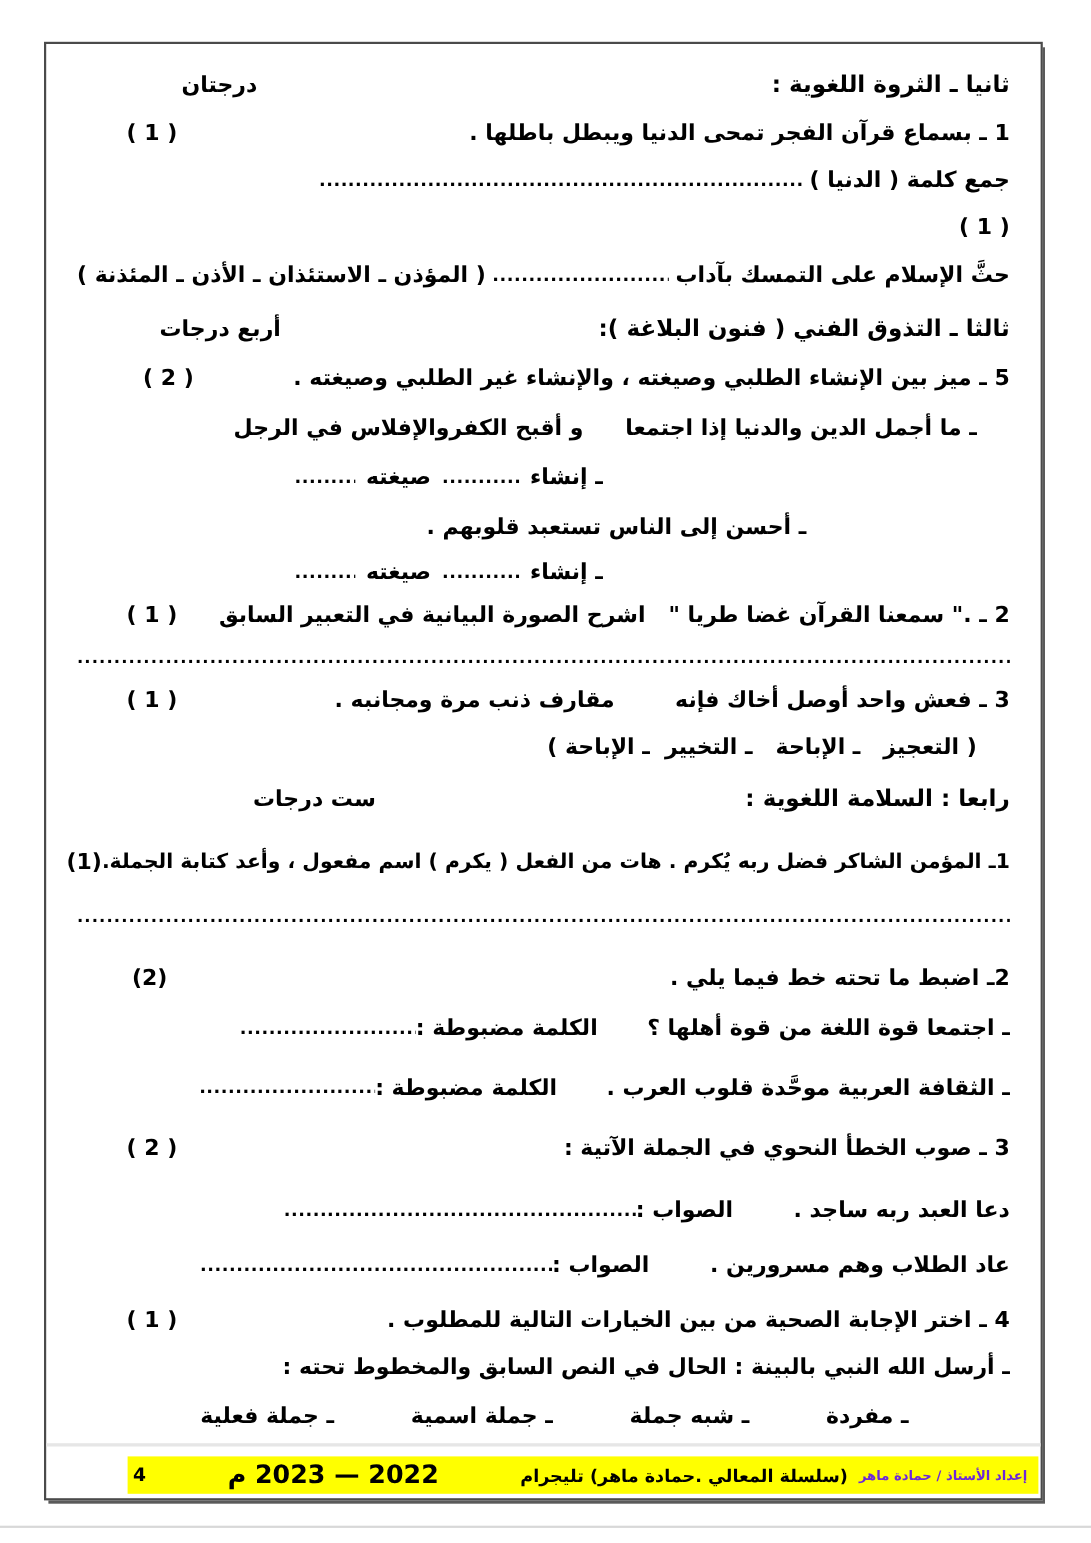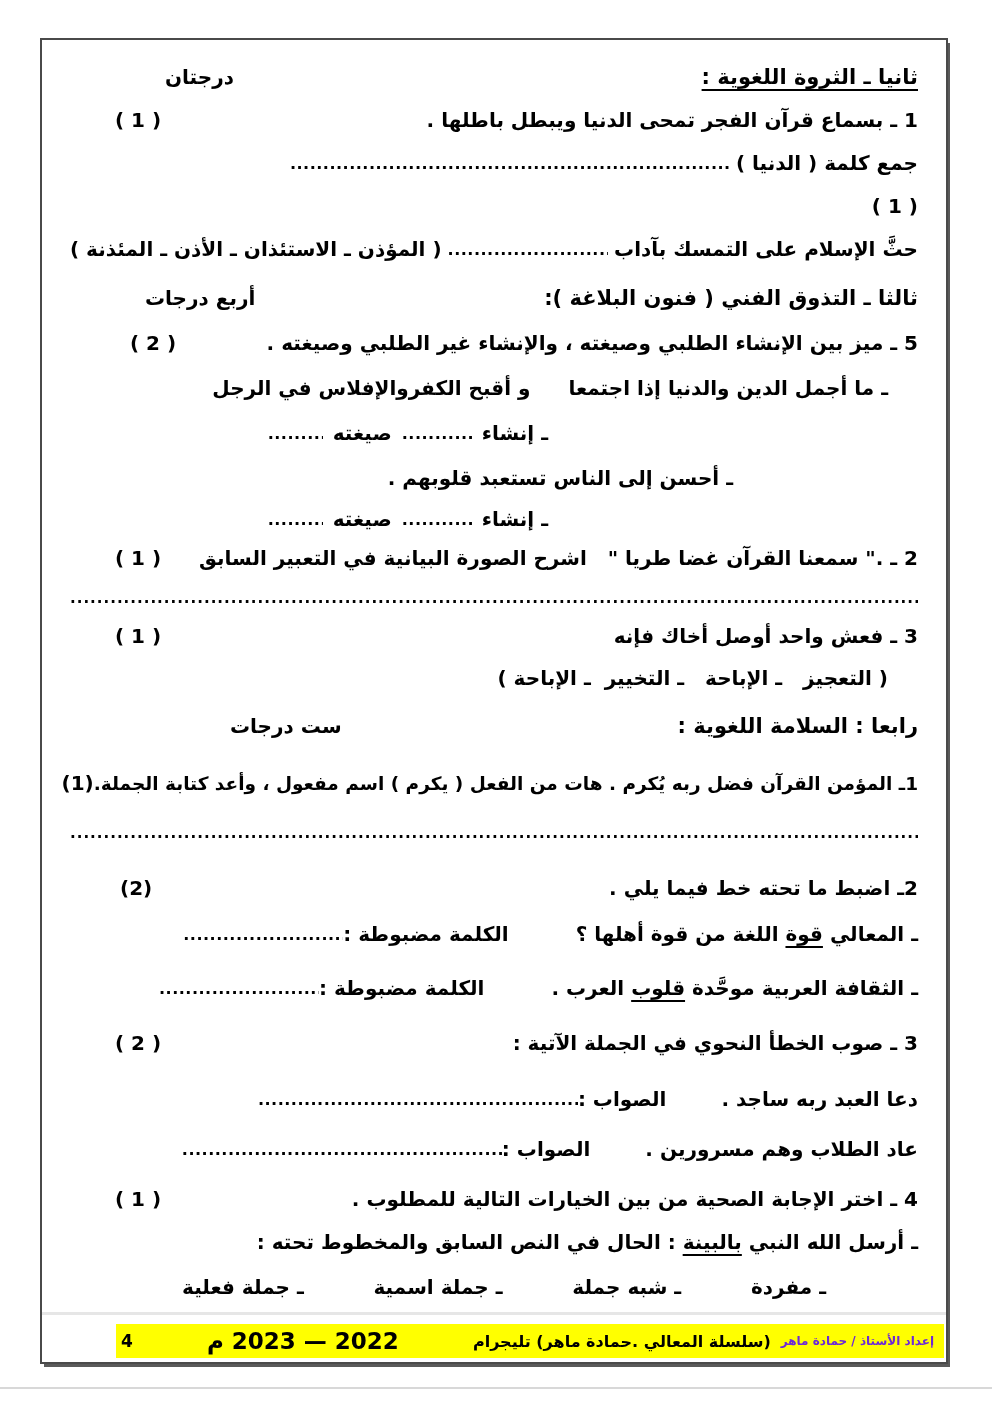--- a/index.html
+++ b/index.html
@@ -6,35 +6,35 @@
   html,body{background:#fff}
   body{width:992px;height:1403px;font-family:"DejaVu Sans",sans-serif;color:#000}
   .page{position:relative;width:992px;height:1403px;background:#fff;overflow:hidden}
   .sheet{position:absolute;left:40px;top:38px;width:908px;height:1326px;background:#fff;
          border:2px solid #4a4a4a;box-shadow:3px 4px 0 -1px #5a5a5a;direction:rtl}
   .row{position:absolute;right:28px;left:28px;height:42px;display:flex;align-items:center;
        font-size:20px;font-weight:700;white-space:nowrap}
   .between{justify-content:space-between}
   .start{justify-content:flex-start}
   .heading{font-size:21px}
-  .u{text-decoration:underline;text-underline-offset:5px;text-decoration-thickness:2px}
+  .u{text-underline-offset:5px;text-decoration-thickness:2px}
   .pre{white-space:pre}
   .fs19{font-size:18.5px}
   .marks{flex:none}
   .ml25{margin-left:25px}.ml45{margin-left:45px}.ml50{margin-left:50px}.ml60{margin-left:60px}
   .ml75{margin-left:75px}.ml95{margin-left:95px}.ml160{margin-left:160px}
   .dots{overflow:hidden;letter-spacing:0.5px;font-size:16px;flex:none;direction:ltr;text-align:left}
   .dots.fill{flex:1;margin:0 6px}
   .w55{width:55px}.w70{width:70px}.w160{width:160px}.w320{width:320px}.w440{width:440px;margin-right:6px}
   .r-verse{padding-right:30px;gap:38px}
   .r-insha{padding-right:370px;gap:10px}
   .r-ahsan{padding-right:185px}
   .r-q3verse{gap:55px}
   .mr-auto{margin-right:auto}
-  .mr30{margin-right:30px}.mr45{margin-right:67px}.mr55{margin-right:55px}
+  .mr30{margin-right:30px}.mr45{margin-right:45px}.mr55{margin-right:55px}
   .sep{overflow:hidden}
   .sep .dots{width:100%;font-size:15px;letter-spacing:1px}
   .r-options{padding-right:92px;padding-left:112px;justify-content:space-between}
   .gray-line{position:absolute;left:0;right:0;top:1272px;height:3px;background:#e6e6e6}
   .footer-band{position:absolute;left:74px;right:2px;top:1284px;height:34px;background:#ffff00;
                display:flex;align-items:center;direction:rtl;padding:0 10px 0 5px;white-space:nowrap}
   .f-author{color:#6d28d9;font-weight:700;font-size:12px}
   .f-series{font-weight:700;font-size:16px;margin-right:10px}
   .f-years{font-weight:700;font-size:23px;margin:0 auto}
   .f-page{font-weight:700;font-size:17px}
@@ -108,48 +108,49 @@
       <span class="pre">2 ـ ." سمعنا القرآن غضا طريا "   اشرح الصورة البيانية في التعبير السابق</span>
       <span class="marks ml45">( 1 )</span>
     </div>
 
     <div class="row sep" style="top:537px">
       <span class="dots">........................................................................................................................................................................................................................................................................................</span>
     </div>
 
     <div class="row start r-q3verse" style="top:575px">
       <span>3 ـ فعش واحد أوصل أخاك فإنه</span>
+      <span>مقارف ذنب مرة ومجانبه .</span>
       <span class="marks mr-auto ml45">( 1 )</span>
     </div>
 
     <div class="row start" style="top:617px">
       <span class="pre mr30">( التعجيز   ـ الإباحة   ـ التخيير  ـ الإباحة )</span>
     </div>
 
     <div class="row between" style="top:665px">
       <span class="heading">رابعا : السلامة اللغوية :</span>
       <span class="marks ml160">ست درجات</span>
     </div>
 
     <div class="row between" style="top:722px">
-      <span class="fs19">1ـ المؤمن القرآن فضل ربه يُكرم .  هات من الفعل ( يكرم ) اسم مفعول ، وأعد كتابة الجملة.</span>
+      <span class="fs19">1ـ المؤمن الشاكر فضل ربه يُكرم .  هات من الفعل ( يكرم ) اسم مفعول ، وأعد كتابة الجملة.</span>
       <span class="marks ml25">(1)</span>
     </div>
 
     <div class="row sep" style="top:772px">
       <span class="dots">........................................................................................................................................................................................................................................................................................</span>
     </div>
 
     <div class="row between" style="top:827px">
       <span>2ـ اضبط ما تحته خط فيما يلي .</span>
       <span class="marks ml50">(2)</span>
     </div>
 
     <div class="row start" style="top:873px">
-      <span><span>ـ المعالي </span><span class="u">قوة</span><span> اللغة من قوة أهلها ؟</span></span>
+      <span><span>ـ اجتمعا </span><span class="u">قوة</span><span> اللغة من قوة أهلها ؟</span></span>
       <span class="mr45">الكلمة مضبوطة :</span>
       <span class="dots w160">........................................................................................................................</span>
     </div>
 
     <div class="row start" style="top:927px">
       <span><span>ـ الثقافة العربية موحَّدة </span><span class="u">قلوب</span><span> العرب .</span></span>
       <span class="mr45">الكلمة مضبوطة :</span>
       <span class="dots w160">........................................................................................................................</span>
     </div>
 

